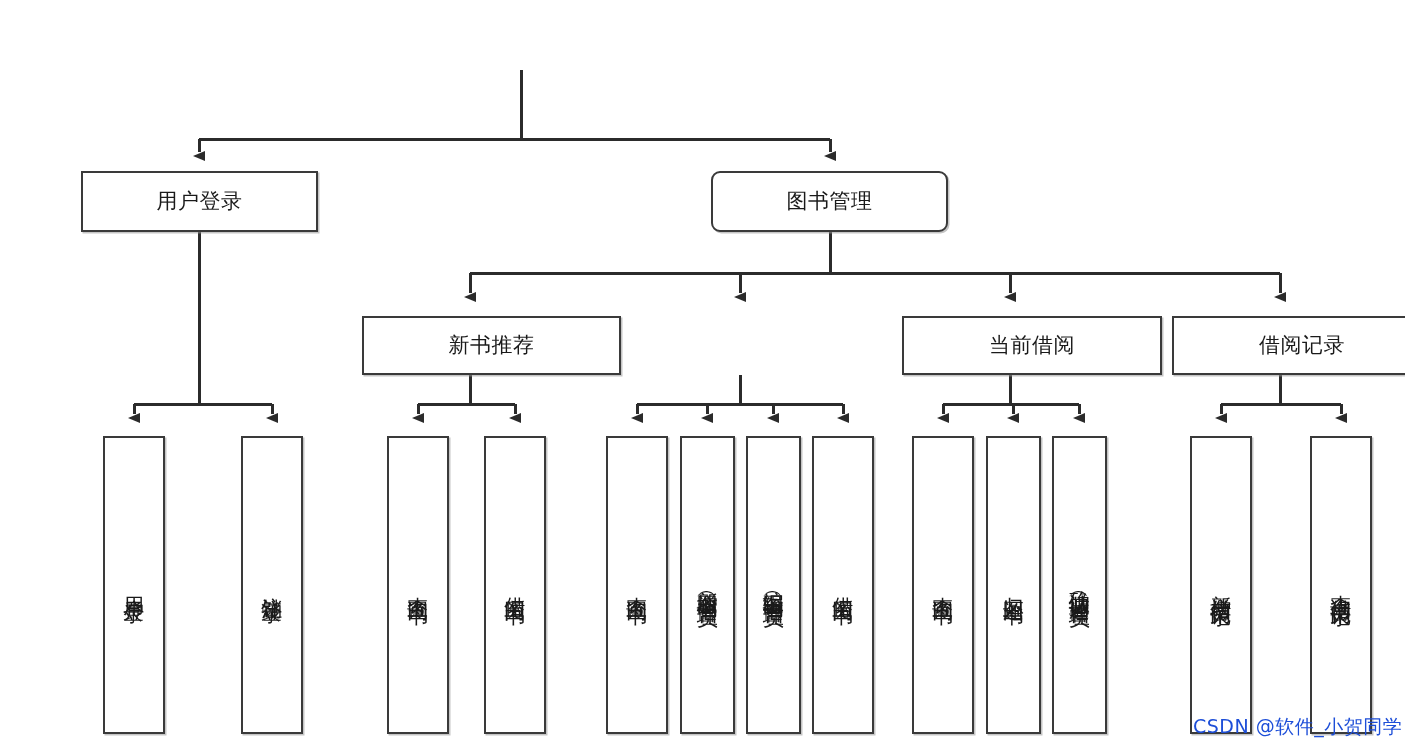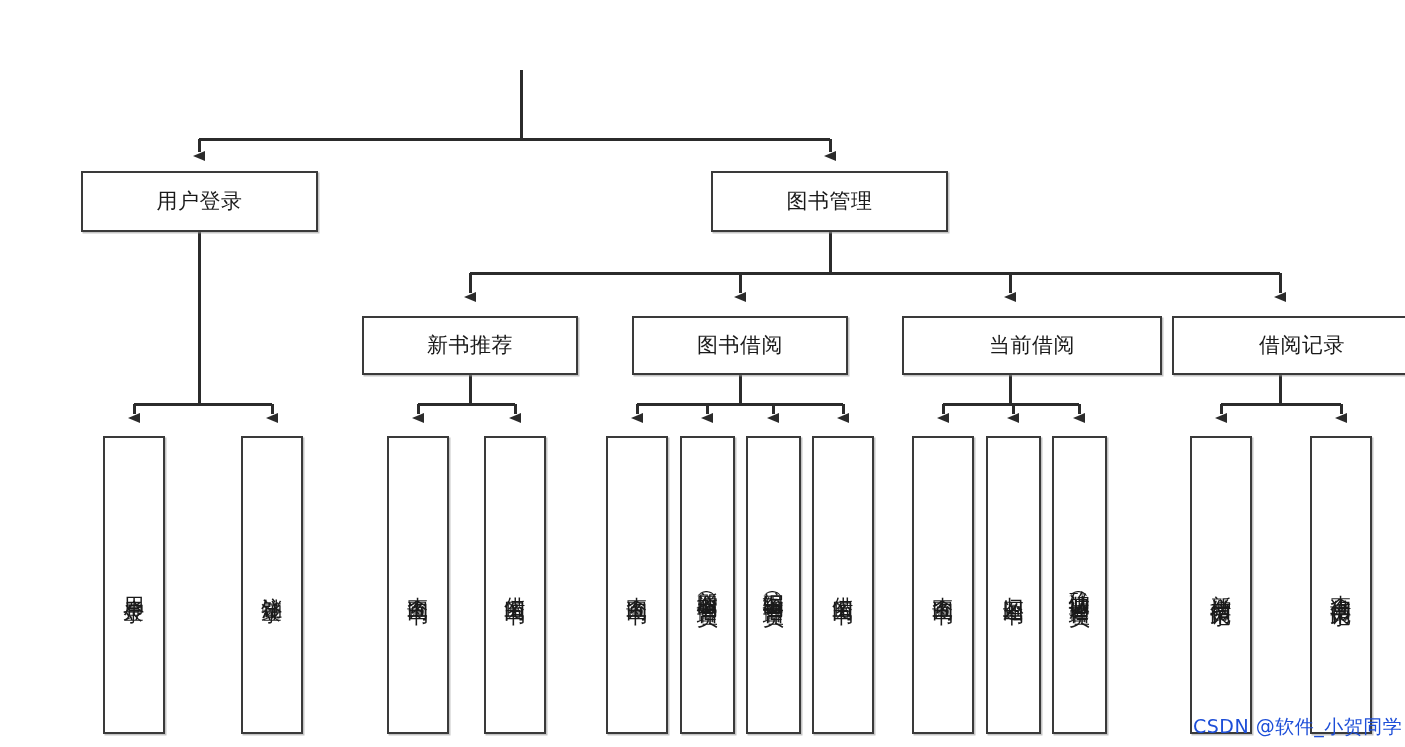--- a/index.html
+++ b/index.html
@@ -110,29 +110,26 @@
       <path d="M 1221 404 L 1341 404"></path>
       <path d="M 1221 404 L 1221 414" marker-end="url(#arrow)"></path>
       <path d="M 1341 404 L 1341 414" marker-end="url(#arrow)"></path>
     </g>
   </svg>
 
 
   <div class="node-box" style="left:81px; top:171px; width:237px; height:61px;">
     <span class="node-label">用户登录</span>
   </div>
-  <div class="node-box" style="left:711px; top:171px; width:237px; height:61px;">
+  <div class="node-box" style="left:711px; top:171px; width:237px; height:61px;border-radius:9px;">
     <span class="node-label">图书管理</span>
   </div>
 
-  <div class="node-box" style="left:362px; top:316px; width:216px; height:59px;">
+  <div class="node-box" style="left:362px; top:316px; width:259px; height:59px;">
     <span class="node-label">新书推荐</span>
-  </div>
-  <div class="node-box" style="left:632px; top:316px; width:216px; height:59px;">
-    <span class="node-label">图书借阅</span>
   </div>
   <div class="node-box" style="left:902px; top:316px; width:260px; height:59px;">
     <span class="node-label">当前借阅</span>
   </div>
   <div class="node-box" style="left:1172px; top:316px; width:260px; height:59px;">
     <span class="node-label">借阅记录</span>
   </div>
 
   <div class="node-box vertical" style="left:103px; top:436px; width:62px; height:298px;">
     <span class="node-label">用户登录</span>

